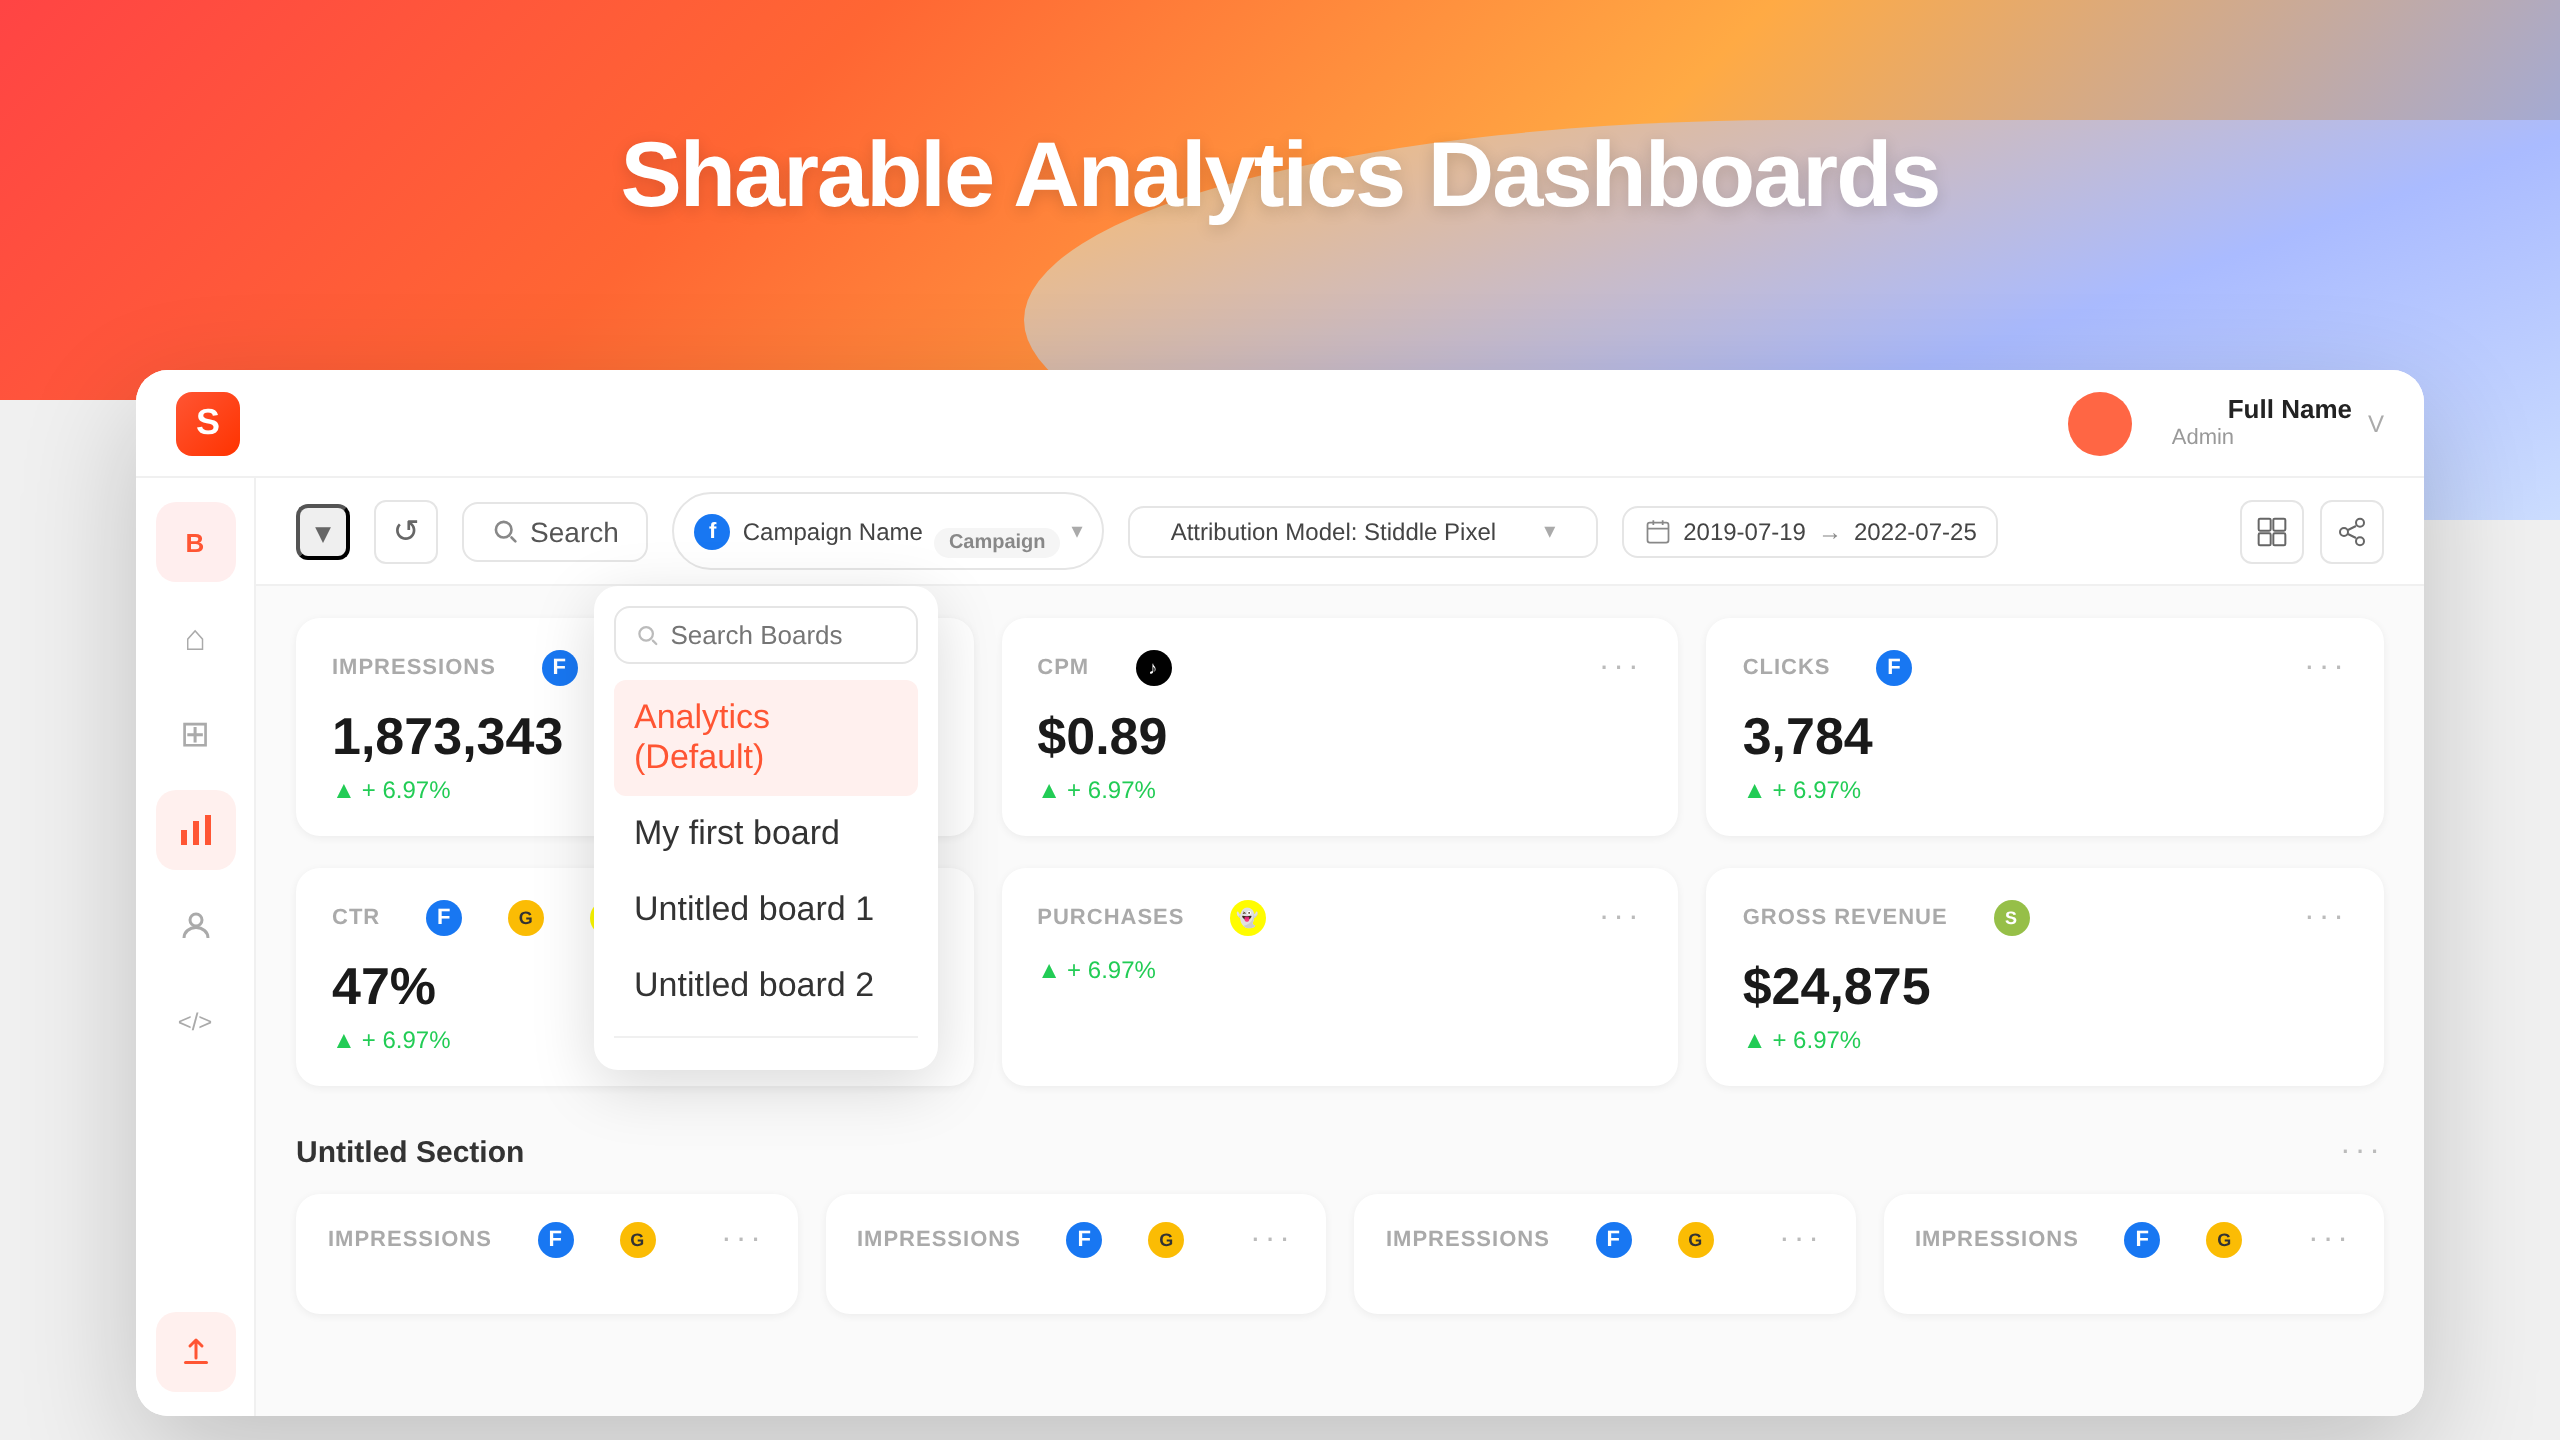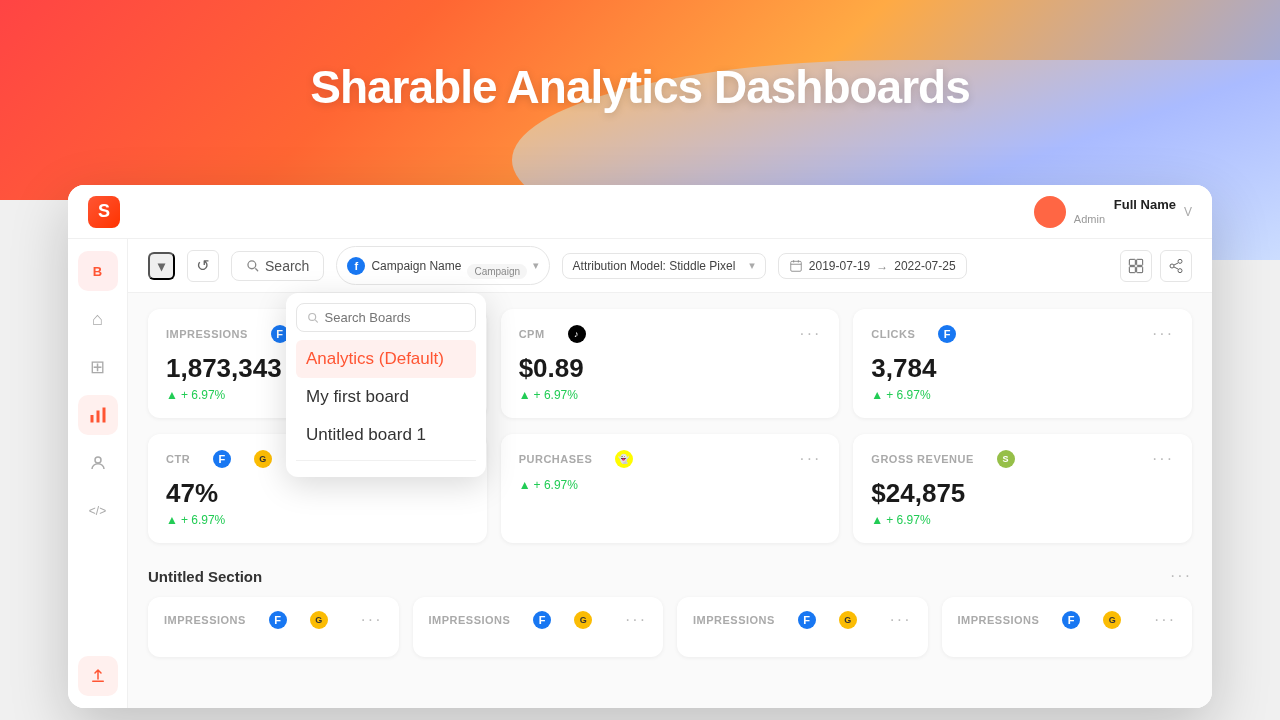--- a/index.html
+++ b/index.html
@@ -88,21 +88,21 @@
       gap: 8px;
     }
     .avatar {
       width: 32px;
       height: 32px;
       background: #ff6644;
       border-radius: 50%;
     }
     .user-info { line-height: 1.2; }
     .user-name { font-size: 13px; font-weight: 600; color: #222; padding-left: 40px; }
-    .user-role { font-size: 11px; color: #999; }
+    .user-role { font-size: 11px; color: #999; margin-left: 12px; }
 
     
     .content-area {
       display: flex;
       flex: 1;
       overflow: hidden;
     }
 
     
     .sidebar {
@@ -199,22 +199,22 @@
       border: 1px solid #e5e5e5;
       border-radius: 20px;
       cursor: pointer;
       font-size: 12px;
       color: #444;
       background: white;
     }
     .attribution-btn {
       display: flex;
       align-items: center;
-      gap: 14px;
-      padding: 5px 10px;
+      gap: 24px;
+      padding: 5px 20px;
       border: 1px solid #e5e5e5;
       border-radius: 8px;
       cursor: pointer;
       font-size: 12px;
       color: #444;
     }
     .date-range {
       display: flex;
       align-items: center;
       gap: 6px;
@@ -237,22 +237,22 @@
       border-radius: 6px;
       cursor: pointer;
       color: #666;
       border: 1px solid #e5e5e5;
     }
 
     
     .dropdown-menu {
       position: absolute;
       top: 54px;
-      left: 158px;
-      width: 200px;
+      left: 169px;
+      width: 172px;
       background: white;
       border-radius: 12px;
       box-shadow: 0 8px 32px rgba(0,0,0,0.15);
       padding: 10px;
       z-index: 100;
     }
     .dropdown-search {
       display: flex;
       align-items: center;
       gap: 6px;
@@ -432,21 +432,21 @@
     }
     .bottom-card .card-label { margin-bottom: 0; }
 
     
     .campaign-tag {
       background: #f5f5f5;
       border-radius: 10px;
       padding: 2px 7px;
       font-size: 10px;
       color: #888;
-      font-weight: 400;
+      font-weight: 700;
       margin-top: 12px;
     }
   </style>
 </head>
 <body>
 
 <div class="bg-header"></div>
 
 <h1 class="hero-title">Sharable Analytics Dashboards</h1>
 
@@ -551,20 +551,21 @@
           <div class="dropdown-search">
             <svg width="13" height="13" viewBox="0 0 20 20" fill="none">
                 <circle cx="9" cy="9" r="6" stroke="#bbb" stroke-width="2"></circle>
                 <path d="M15 15l3 3" stroke="#bbb" stroke-width="2" stroke-linecap="round"></path>
               </svg>
             <input type="text" placeholder="Search Boards" style="">
           </div>
           <div class="dropdown-item active">Analytics (Default)</div>
           <div class="dropdown-item">My first board</div>
           <div class="dropdown-item">Untitled board 1</div>
+          <div class="dropdown-item">Untitled board 2</div>
           <div class="dropdown-divider"></div>
         </div>
       </div>
 
       <div class="cards-area">
 
         <div class="cards-grid">
 
           <div class="metric-card">
             <div class="card-header">

